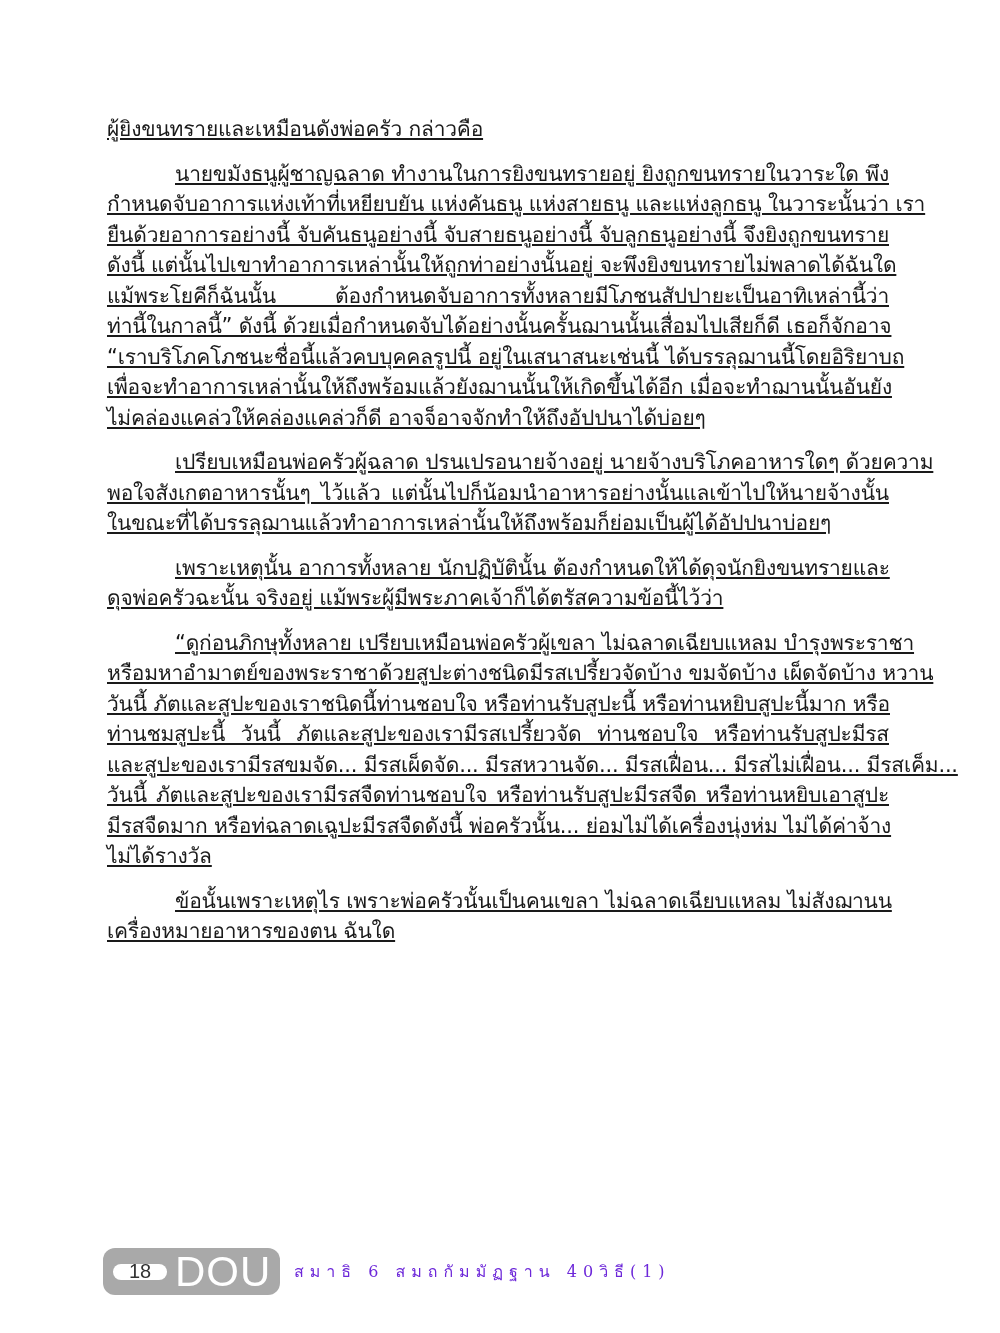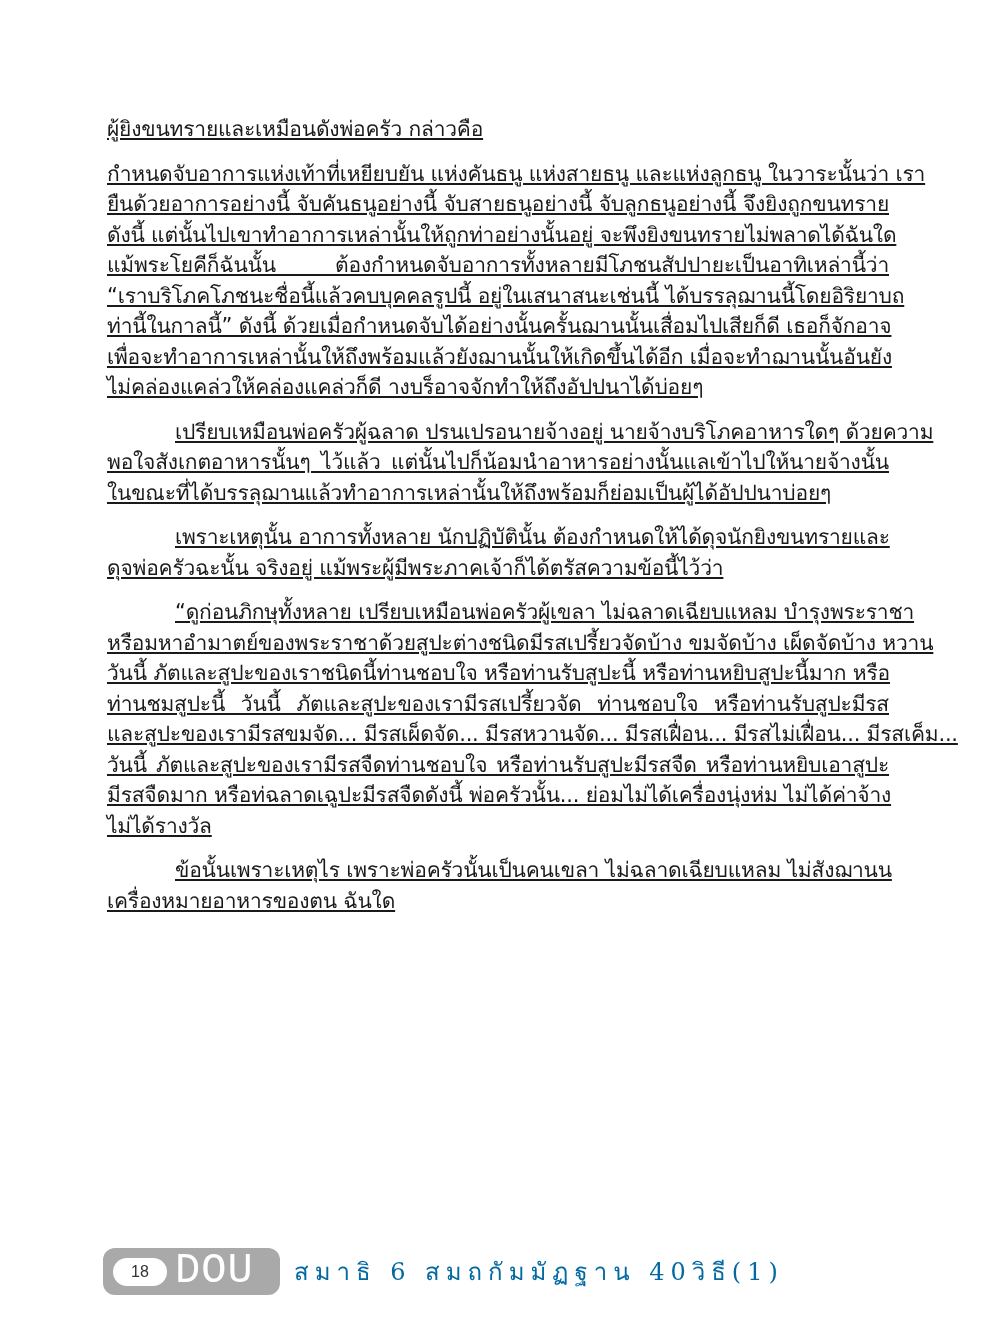--- a/index.html
+++ b/index.html
@@ -58,64 +58,65 @@
       height: 47px;
       background: #a9a9a9;
       border-radius: 12px;
       display: flex;
       align-items: center;
       position: relative;
     }
     .page-pill {
       margin-left: 10px;
       width: 54px;
-      height: 28px;
+      height: 16px;
       background: #ffffff;
       border-radius: 16px;
       display: flex;
       align-items: center;
       justify-content: center;
       font-family: "Liberation Sans", sans-serif;
-      font-size: 16px;
+      font-size: 20px;
       color: #333333;
     }
     .brand {
       margin-left: 8px;
-      font-family: Liberation Mono, monospace;
+      font-family: Liberation Sans, sans-serif;
       font-size: 42px;
       color: #ffffff;
       letter-spacing: 1px;
       line-height: 47px;
     }
     .footer-title {
       margin-left: 14px;
       font-family: "DejaVu Serif", "Liberation Serif", serif;
-      font-size: 24px;
-      color: #0369a1;
+      font-size: 16px;
+      color: #6d28d9;
       letter-spacing: 6px;
     }
   </style>
 </head>
 <body>
 
 <div class="page">
   <div class="body-text" id="body-text">
       <div class="paragraph">
         <div class="line last">ผู้ยิงขนทรายและเหมือนดังพ่อครัว กล่าวคือ</div>
       </div>
       <div class="para-gap"></div>
       <div class="paragraph">
+        <div class="line indent">นายขมังธนูผู้ชาญฉลาด ทำงานในการยิงขนทรายอยู่ ยิงถูกขนทรายในวาระใด พึง</div>
         <div class="line">กำหนดจับอาการแห่งเท้าที่เหยียบยัน แห่งคันธนู แห่งสายธนู และแห่งลูกธนู ในวาระนั้นว่า เรา</div>
         <div class="line">ยืนด้วยอาการอย่างนี้ จับคันธนูอย่างนี้ จับสายธนูอย่างนี้ จับลูกธนูอย่างนี้ จึงยิงถูกขนทราย</div>
         <div class="line">ดังนี้ แต่นั้นไปเขาทำอาการเหล่านั้นให้ถูกท่าอย่างนั้นอยู่ จะพึงยิงขนทรายไม่พลาดได้ฉันใด</div>
         <div class="line">แม้พระโยคีก็ฉันนั้น    ต้องกำหนดจับอาการทั้งหลายมีโภชนสัปปายะเป็นอาทิเหล่านี้ว่า</div>
+        <div class="line">ท่านี้ในกาลนี้” ดังนี้ ด้วยเมื่อกำหนดจับได้อย่างนั้นครั้นฌานนั้นเสื่อมไปเสียก็ดี เธอก็จักอาจ</div>
         <div class="line">“เราบริโภคโภชนะชื่อนี้แล้วคบบุคคลรูปนี้ อยู่ในเสนาสนะเช่นนี้ ได้บรรลุฌานนี้โดยอิริยาบถ</div>
-        <div class="line">ท่านี้ในกาลนี้” ดังนี้ ด้วยเมื่อกำหนดจับได้อย่างนั้นครั้นฌานนั้นเสื่อมไปเสียก็ดี เธอก็จักอาจ</div>
         <div class="line">เพื่อจะทำอาการเหล่านั้นให้ถึงพร้อมแล้วยังฌานนั้นให้เกิดขึ้นได้อีก  เมื่อจะทำฌานนั้นอันยัง</div>
-        <div class="line last">ไม่คล่องแคล่วให้คล่องแคล่วก็ดี างบร็อาจจักทำให้ถึงอัปปนาได้บ่อยๆ</div>
+        <div class="line last">ไม่คล่องแคล่วให้คล่องแคล่วก็ดี อาจจ็อาจจักทำให้ถึงอัปปนาได้บ่อยๆ</div>
       </div>
       <div class="para-gap"></div>
       <div class="paragraph">
         <div class="line indent">เปรียบเหมือนพ่อครัวผู้ฉลาด ปรนเปรอนายจ้างอยู่ นายจ้างบริโภคอาหารใดๆ ด้วยความ</div>
         <div class="line">พอใจสังเกตอาหารนั้นๆ ไว้แล้ว แต่นั้นไปก็น้อมนำอาหารอย่างนั้นแลเข้าไปให้นายจ้างนั้น</div>
         <div class="line last">ในขณะที่ได้บรรลุฌานแล้วทำอาการเหล่านั้นให้ถึงพร้อมก็ย่อมเป็นผู้ได้อัปปนาบ่อยๆ</div>
       </div>
       <div class="para-gap"></div>
       <div class="paragraph">
         <div class="line indent">เพราะเหตุนั้น อาการทั้งหลาย นักปฏิบัตินั้น ต้องกำหนดให้ได้ดุจนักยิงขนทรายและ</div>

